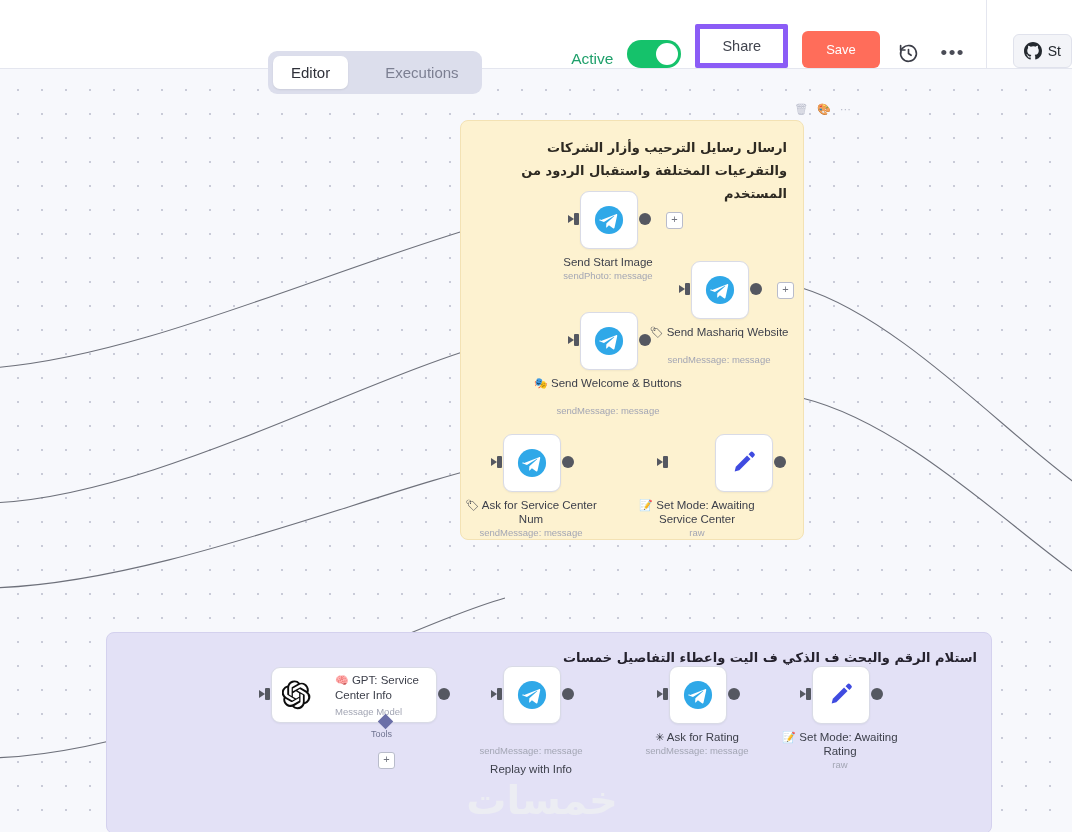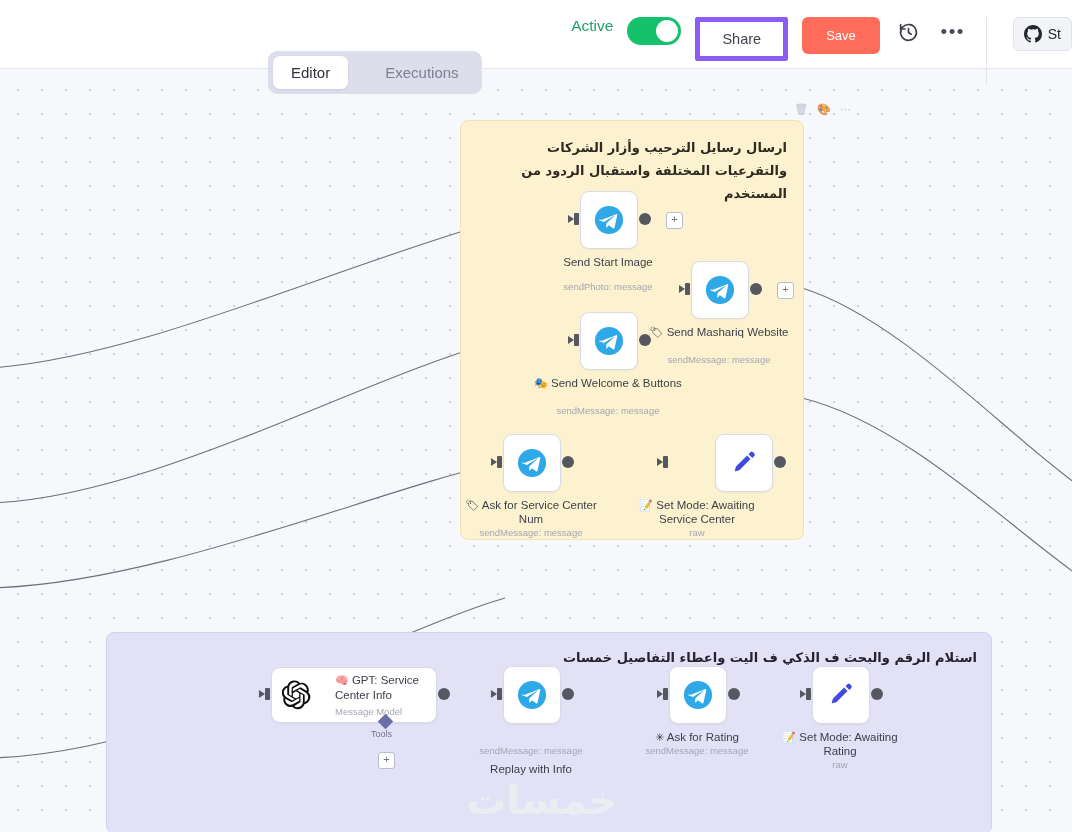--- a/index.html
+++ b/index.html
@@ -9,22 +9,22 @@
     background:#F7F8FC;
     position:relative;
   }
   
   #header{
     position:absolute;left:0;top:0;width:1072px;height:68px;
     background:#ffffff;border-bottom:1px solid #E4E6EF;
     z-index:40;
   }
   #header-actions{
-    position:absolute;right:0;top:17px;height:68px;
-    display:flex;align-items:flex-start;gap:14px;padding-right:0;
+    position:absolute;right:0;top:0;height:68px;
+    display:flex;align-items:flex-end;gap:14px;padding-right:0;
   }
   .active-label{color:#1FA06B;font-size:15.5px;font-weight:400;}
   .toggle{
     width:54px;height:28px;border-radius:14px;background:#15C26B;
     position:relative;cursor:pointer;flex:0 0 auto;
   }
   .toggle .knob{
     position:absolute;top:3px;right:3px;width:22px;height:22px;
     border-radius:50%;background:#fff;
   }
@@ -250,21 +250,21 @@
     <div class="node-box">
       <div class="port-in"></div>
       <svg class="tg" width="30" height="30" viewBox="0 0 32 32">
         <circle cx="16" cy="16" r="15" fill="#2FA8E8"></circle>
         <path d="M7 16.2l16.5-6.4c.8-.3 1.5.2 1.2 1.3l-2.8 13c-.2.9-.8 1.1-1.6.7l-4.4-3.2-2.1 2c-.2.2-.4.4-.9.4l.3-4.6 8.3-7.5c.4-.3-.1-.5-.6-.2L10.6 18l-4.4-1.4c-.9-.3-.9-.9.8-1.4z" fill="#fff"></path>
       </svg>
       <div class="port-out"></div>
     </div>
     <div class="plus-btn" style="left:86px;top:21px;">+</div>
     <div class="node-label" style="left:28px;top:64px;">Send Start Image</div>
-    <div class="node-sub" style="left:28px;top:79px;margin-top:11px;">sendPhoto: message</div>
+    <div class="node-sub" style="left:28px;top:79px;">sendPhoto: message</div>
   </div>
 
   <div class="node" style="left:691px;top:193px;">
     <div class="node-box">
       <div class="port-in"></div>
       <svg class="tg" width="30" height="30" viewBox="0 0 32 32">
         <circle cx="16" cy="16" r="15" fill="#2FA8E8"></circle>
         <path d="M7 16.2l16.5-6.4c.8-.3 1.5.2 1.2 1.3l-2.8 13c-.2.9-.8 1.1-1.6.7l-4.4-3.2-2.1 2c-.2.2-.4.4-.9.4l.3-4.6 8.3-7.5c.4-.3-.1-.5-.6-.2L10.6 18l-4.4-1.4c-.9-.3-.9-.9.8-1.4z" fill="#fff"></path>
       </svg>
       <div class="port-out"></div>

